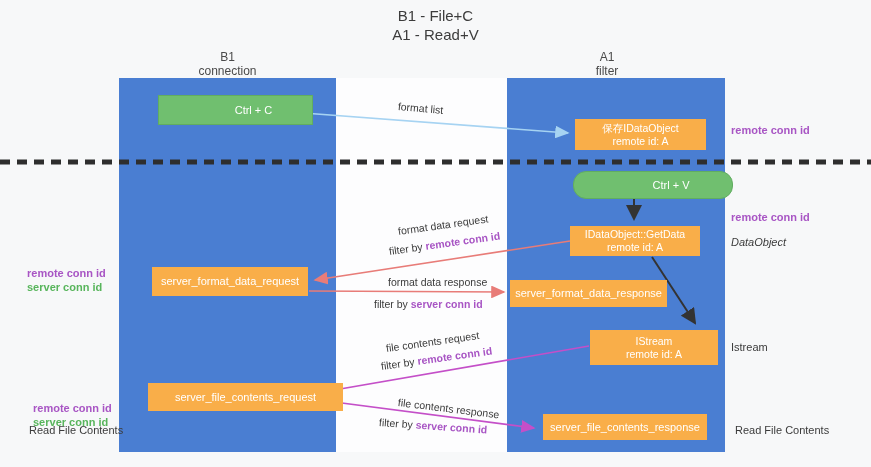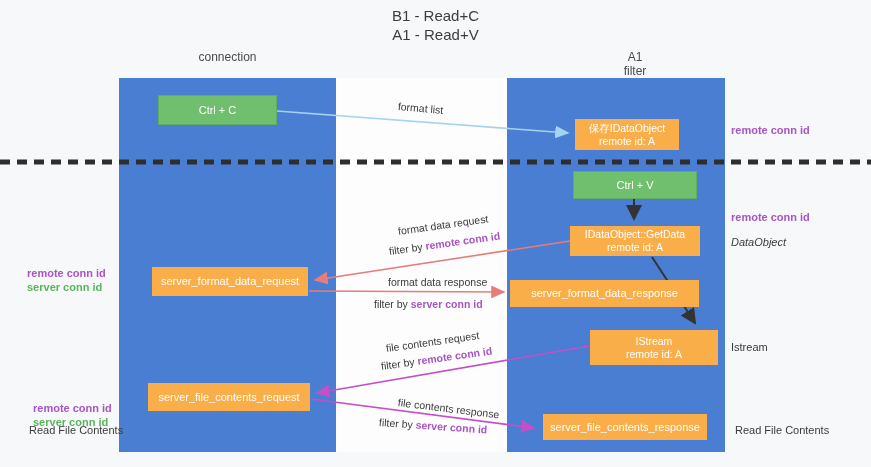--- a/index.html
+++ b/index.html
@@ -19,33 +19,33 @@
   }
   .title{
     position:absolute;left:0;top:6px;width:871px;
     text-align:center;font-size:15px;line-height:19px;color:#3c3c3c;
   }
   .lane-header{
     position:absolute;top:50px;text-align:center;
     font-size:12px;line-height:14px;color:#4a4a4a;
   }
   .lane-header.left{left:119px;width:217px;}
-  .lane-header.right{left:526px;width:218px;}
+  .lane-header.right{left:498px;width:218px;}
   .lane{
     position:absolute;top:78px;height:374px;
     background:var(--lane-blue);
   }
   .lane.left{left:119px;width:217px;}
   .lane.right{left:507px;width:218px;}
   .node{
     position:absolute;display:flex;flex-direction:column;
     align-items:center;justify-content:center;
     color:#fff;text-align:center;white-space:nowrap;
   }
-  .node.green{background:var(--box-green);border:1px solid #61ad60;font-size:11px;}
+  .node.green{background:var(--box-green);border:1px solid #61ad60;font-size:11px;padding-left:36px;}
   .node.orange{background:var(--box-orange);font-size:10.5px;line-height:13px;}
   .elabel{
     position:absolute;font-size:10.5px;color:#3b3b3b;
     white-space:nowrap;transform-origin:left center;
   }
   .side-label{
     position:absolute;font-size:11px;color:#3b3b3b;white-space:nowrap;
   }
   .id-purple{color:var(--text-purple);font-weight:bold;}
   .id-green{color:var(--text-green);font-weight:bold;}
@@ -62,25 +62,26 @@
   .f-black{fill:var(--arrow-black);}
 </style>
 </head>
 <body>
 
 <div id="canvas">
 
   <div class="mid-strip"></div>
 
   <div class="title">
-    <div>B1 - Read+C</div>
+    <div>B1 - File+C</div>
     <div>A1 - Read+V</div>
   </div>
 
   <div class="lane-header left">
+    <div>B1</div>
     <div>connection</div>
   </div>
   <div class="lane-header right">
     <div>A1</div>
     <div>filter</div>
   </div>
 
   <div class="lane left"></div>
   <div class="lane right"></div>
 
@@ -114,48 +115,48 @@
 
     <line class="s-magenta" x1="589" y1="346" x2="317" y2="393" marker-end="url(#mMagenta)"></line>
 
     <line class="s-magenta" x1="311" y1="399" x2="534" y2="428" marker-end="url(#mMagenta)"></line>
   </svg>
 
   <div class="node green" style="left:158px;top:95px;width:117px;height:28px;">
     <div>Ctrl + C</div>
   </div>
 
-  <div class="node orange" style="left:575px;top:119px;width:104px;height:31px;">
+  <div class="node orange" style="left:575px;top:119px;width:131px;height:31px;">
     <div>保存IDataObject</div>
     <div>remote id: A</div>
   </div>
 
-  <div class="node green" style="left:573px;top:171px;width:122px;height:26px;">
+  <div class="node green" style="left:573px;top:171px;width:122px;height:26px;border-radius:13px;">
     <div>Ctrl + V</div>
   </div>
 
   <div class="node orange" style="left:570px;top:226px;width:130px;height:30px;">
     <div>IDataObject::GetData</div>
     <div>remote id: A</div>
   </div>
 
   <div class="node orange" style="left:152px;top:267px;width:156px;height:29px;font-size:11px;text-align:right;">
     <div>server_format_data_request</div>
   </div>
 
-  <div class="node orange" style="left:510px;top:280px;width:189px;height:27px;font-size:11px;">
+  <div class="node orange" style="left:510px;top:280px;width:157px;height:27px;font-size:11px;">
     <div>server_format_data_response</div>
   </div>
 
   <div class="node orange" style="left:590px;top:330px;width:128px;height:35px;">
     <div>IStream</div>
     <div>remote id: A</div>
   </div>
 
-  <div class="node orange" style="left:148px;top:383px;width:162px;height:28px;font-size:11px;">
+  <div class="node orange" style="left:148px;top:383px;width:195px;height:28px;font-size:11px;">
     <div>server_file_contents_request</div>
   </div>
 
   <div class="node orange" style="left:543px;top:394px;width:164px;height:26px;font-size:11px;margin-top:20px;">
     <div>server_file_contents_response</div>
   </div>
 
   <div class="elabel" style="left:398px;top:100px;transform:rotate(5deg);">format list</div>
 
   <div class="elabel" style="left:398px;top:225px;transform:rotate(-8deg);">format data request</div>

